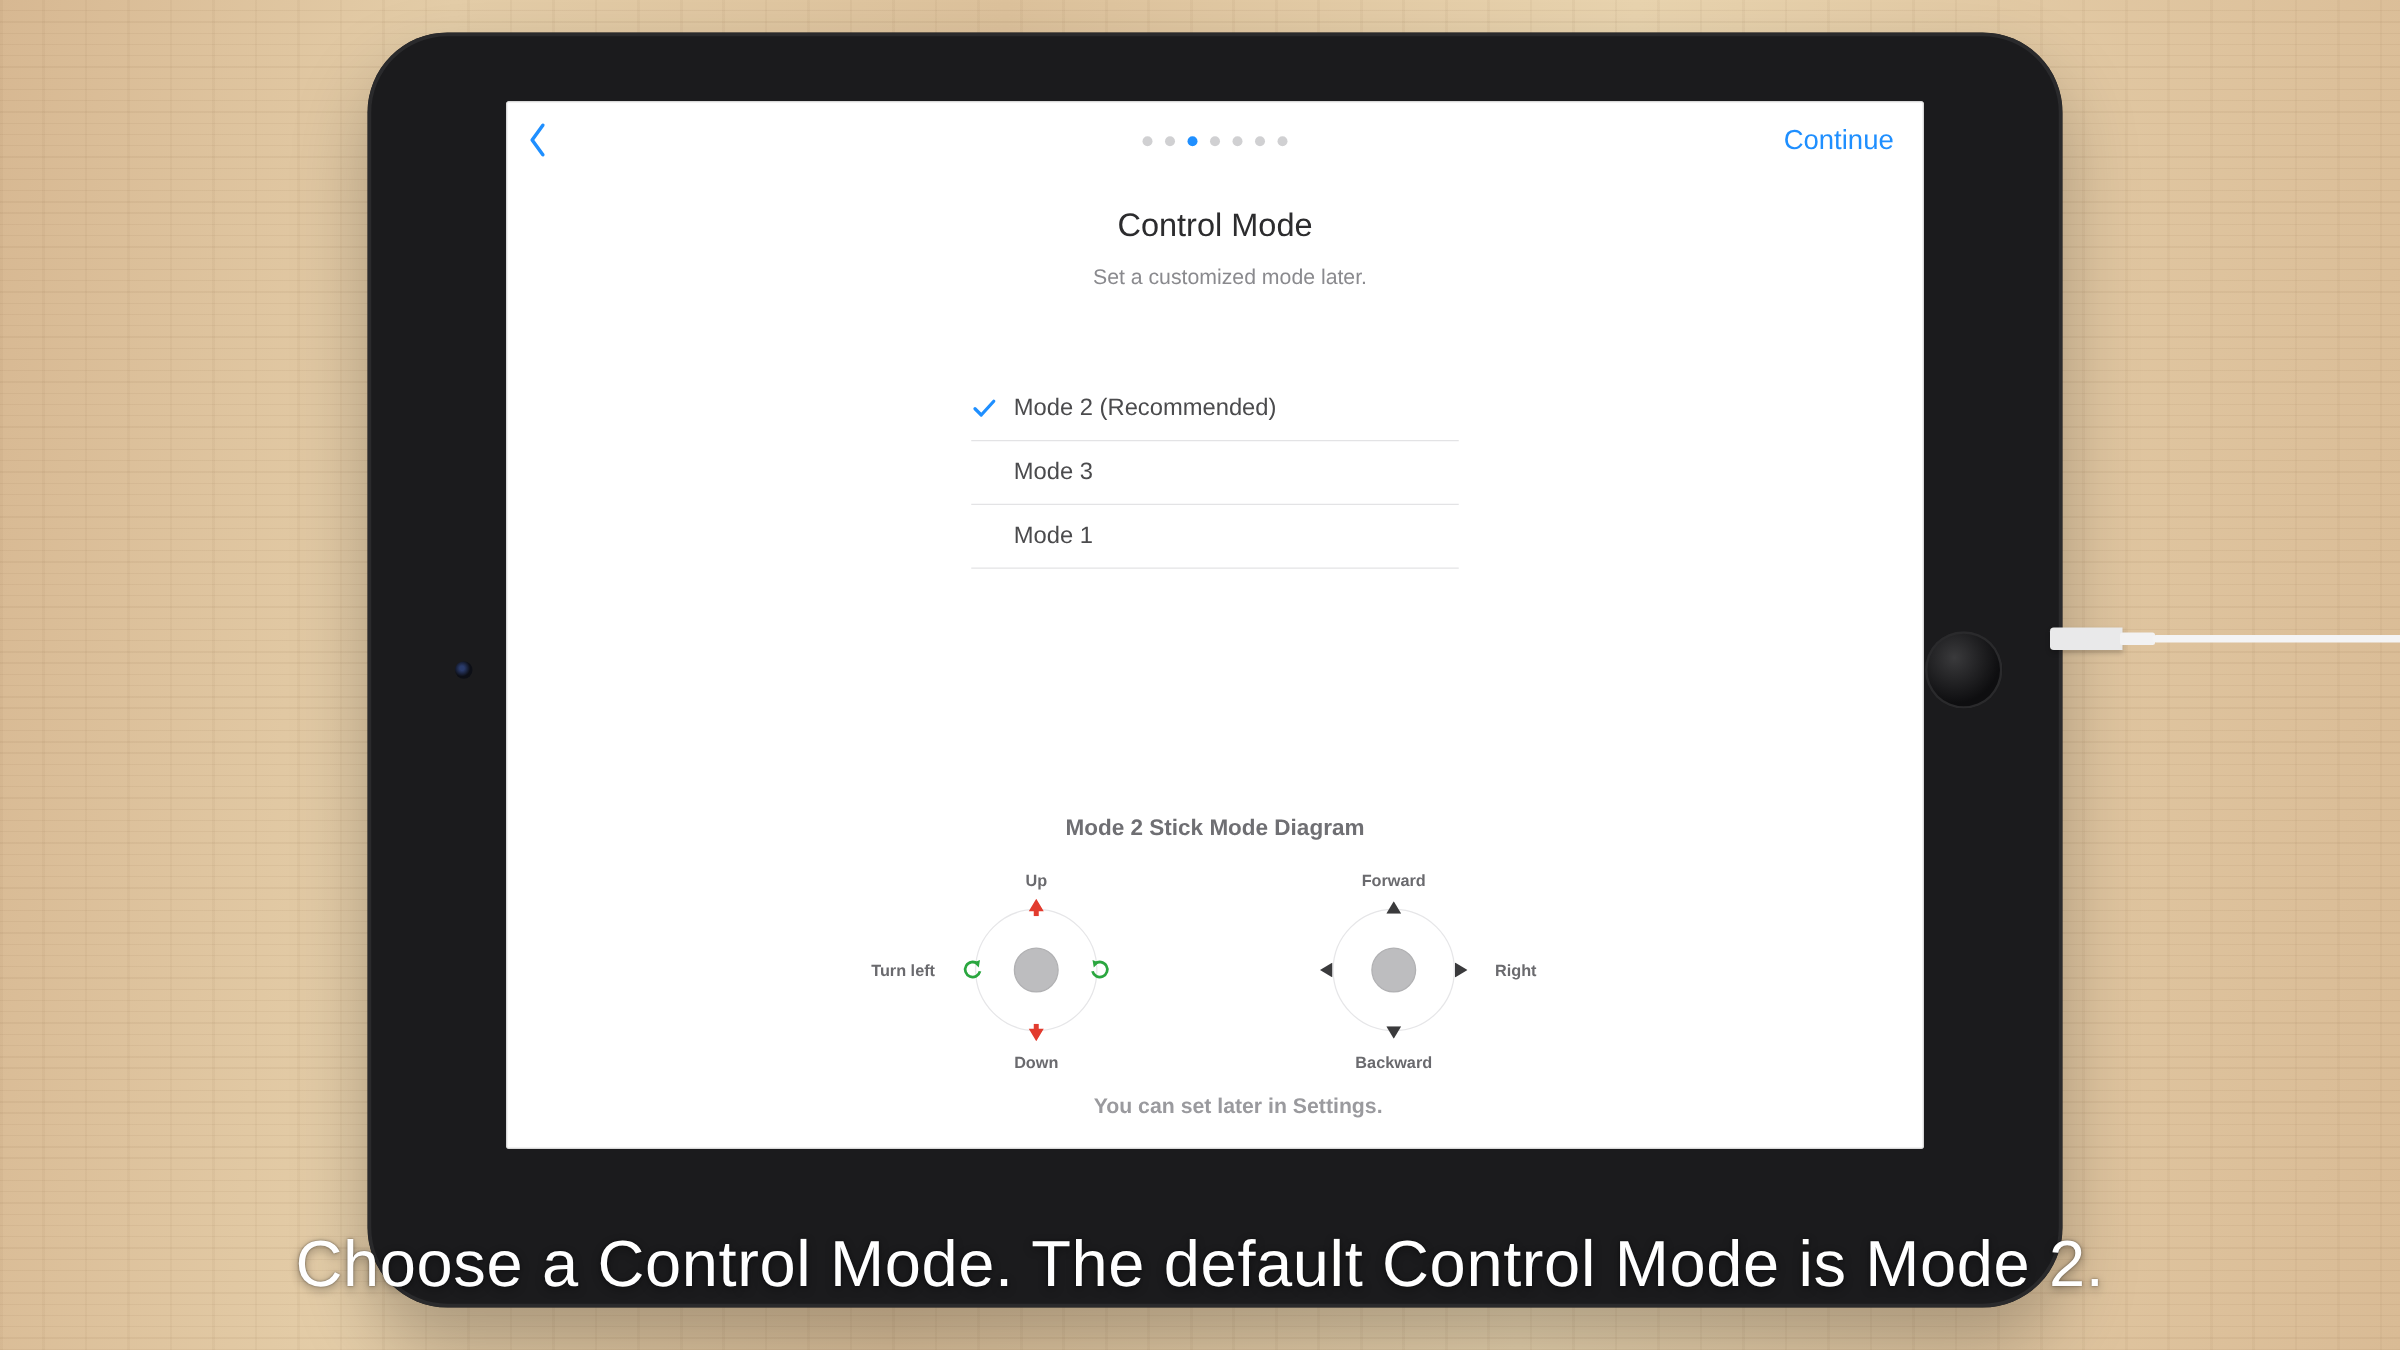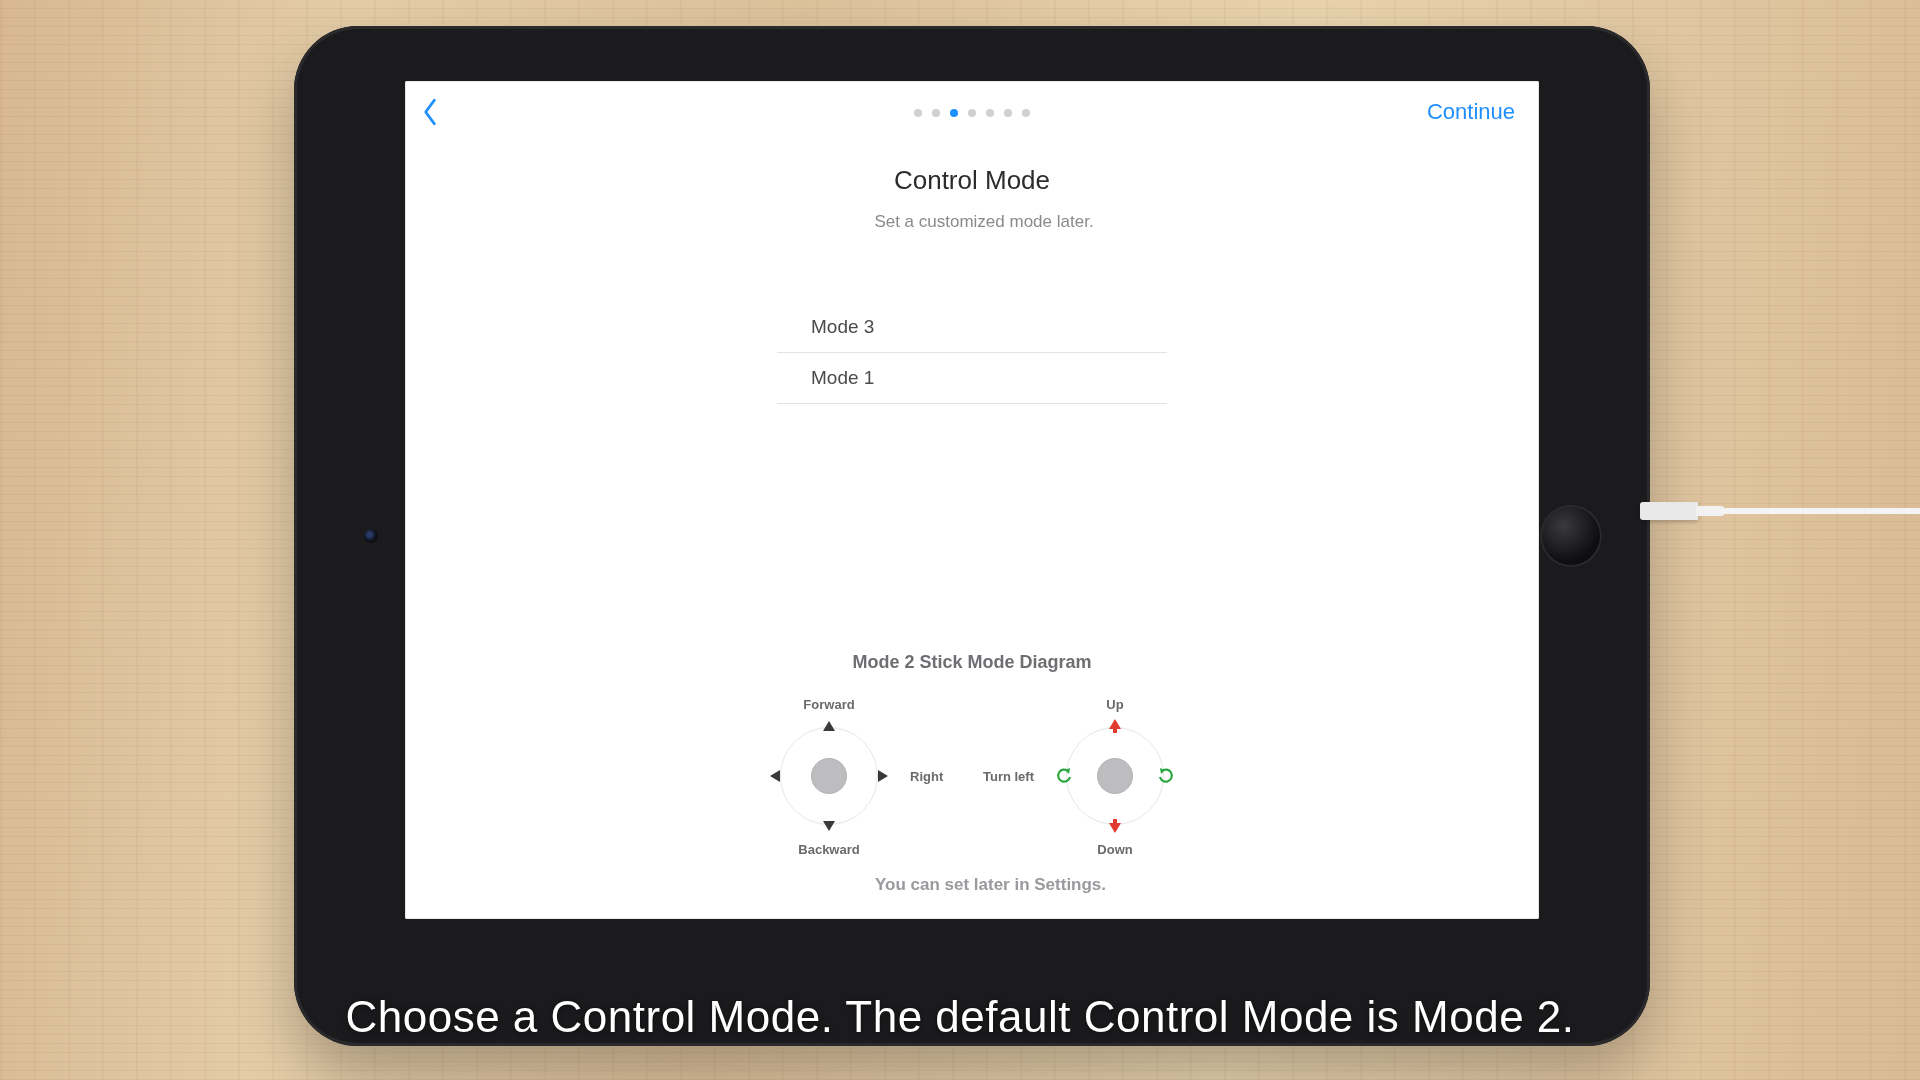--- a/index.html
+++ b/index.html
@@ -173,21 +173,21 @@
   .lab.left   { right: 206px; top:50%; transform:translateY(-50%); text-align:right; }
   .lab.right  { left: 206px;  top:50%; transform:translateY(-50%); }
 
   .arrow { position:absolute; }
   .arrow svg { display:block; }
 
   .caption-subtitle {
     position:absolute;
     left:50%; bottom:38px; transform:translateX(-50%);
     color:#fff;
-    font-size:44px;
+    font-size:52px;
     font-weight:300;
     letter-spacing:0.5px;
     text-shadow: 0 2px 8px rgba(0,0,0,0.35), 0 0 2px rgba(0,0,0,0.5);
     white-space:nowrap;
   }
 </style>
 </head>
 <body>
 
 <div class="tablet-shell">
@@ -217,36 +217,77 @@
 
       <div class="continue-btn">Continue</div>
     </div>
 
     <div class="content">
       <div class="title">Control Mode</div>
       <div class="subtitle">Set a customized mode later.</div>
 
       <div class="mode-list">
 
+        <div class="mode-row">
+          <span class="check">
+            <svg viewBox="0 0 20 20">
+                <polyline points="3,11 8,16 18,5" fill="none" stroke="#1f8fff" stroke-width="2.6" stroke-linecap="round" stroke-linejoin="round"></polyline>
+              </svg>
+          </span>
+          <span>Mode 2 (Recommended)</span>
+        </div>
 
         <div class="mode-row">
           <span>Mode 3</span>
         </div>
 
         <div class="mode-row">
           <span>Mode 1</span>
         </div>
 
       </div>
     </div>
 
     <div class="diagram-area">
       <div class="diagram-title">Mode 2 Stick Mode Diagram</div>
 
       <div class="sticks">
+
+        <div class="stick-block">
+          <div class="lab top">Up</div>
+          <div class="lab bottom">Down</div>
+          <div class="lab left">Turn left</div>
+          <div class="lab right"></div>
+
+          <div class="stick-circle"></div>
+          <div class="stick-knob"></div>
+
+          <span class="arrow" style="left:50%; top:18px; transform:translateX(-50%);">
+            <svg width="14" height="14">
+                <polygon points="7,0 13,10 9,10 9,14 5,14 5,10 1,10" fill="#e23b2e"></polygon>
+              </svg>
+          </span>
+          <span class="arrow" style="left:50%; bottom:18px; transform:translateX(-50%);">
+            <svg width="14" height="14">
+                <polygon points="7,14 13,4 9,4 9,0 5,0 5,4 1,4" fill="#e23b2e"></polygon>
+              </svg>
+          </span>
+          <span class="arrow" style="top:50%; left:66px; transform:translateY(-50%);">
+            <svg width="16" height="16" viewBox="0 0 16 16">
+                <path d="M12 3 A6 6 0 1 0 14 9" fill="none" stroke="#2aa63f" stroke-width="2.2"></path>
+                <polygon points="9,2 14,0 13,6" fill="#2aa63f"></polygon>
+              </svg>
+          </span>
+          <span class="arrow" style="top:50%; right:66px; transform:translateY(-50%);">
+            <svg width="16" height="16" viewBox="0 0 16 16">
+                <path d="M4 3 A6 6 0 1 1 2 9" fill="none" stroke="#2aa63f" stroke-width="2.2"></path>
+                <polygon points="7,2 2,0 3,6" fill="#2aa63f"></polygon>
+              </svg>
+          </span>
+        </div>
 
         <div class="stick-block">
           <div class="lab top">Forward</div>
           <div class="lab bottom">Backward</div>
           <div class="lab left"></div>
           <div class="lab right">Right</div>
 
           <div class="stick-circle"></div>
           <div class="stick-knob"></div>
 
@@ -265,53 +306,20 @@
                 <polygon points="0,6 10,0 10,12" fill="#3a3a3c"></polygon>
               </svg>
           </span>
           <span class="arrow" style="top:50%; right:66px; transform:translateY(-50%);">
             <svg width="10" height="12">
                 <polygon points="10,6 0,0 0,12" fill="#3a3a3c"></polygon>
               </svg>
           </span>
         </div>
 
-        <div class="stick-block">
-          <div class="lab top">Up</div>
-          <div class="lab bottom">Down</div>
-          <div class="lab left">Turn left</div>
-          <div class="lab right"></div>
-
-          <div class="stick-circle"></div>
-          <div class="stick-knob"></div>
-
-          <span class="arrow" style="left:50%; top:18px; transform:translateX(-50%);">
-            <svg width="14" height="14">
-                <polygon points="7,0 13,10 9,10 9,14 5,14 5,10 1,10" fill="#e23b2e"></polygon>
-              </svg>
-          </span>
-          <span class="arrow" style="left:50%; bottom:18px; transform:translateX(-50%);">
-            <svg width="14" height="14">
-                <polygon points="7,14 13,4 9,4 9,0 5,0 5,4 1,4" fill="#e23b2e"></polygon>
-              </svg>
-          </span>
-          <span class="arrow" style="top:50%; left:66px; transform:translateY(-50%);">
-            <svg width="16" height="16" viewBox="0 0 16 16">
-                <path d="M12 3 A6 6 0 1 0 14 9" fill="none" stroke="#2aa63f" stroke-width="2.2"></path>
-                <polygon points="9,2 14,0 13,6" fill="#2aa63f"></polygon>
-              </svg>
-          </span>
-          <span class="arrow" style="top:50%; right:66px; transform:translateY(-50%);">
-            <svg width="16" height="16" viewBox="0 0 16 16">
-                <path d="M4 3 A6 6 0 1 1 2 9" fill="none" stroke="#2aa63f" stroke-width="2.2"></path>
-                <polygon points="7,2 2,0 3,6" fill="#2aa63f"></polygon>
-              </svg>
-          </span>
-        </div>
-
       </div>
 
       <div class="diagram-footer">You can set later in Settings.</div>
     </div>
 
   </div>
 </div>
 
 <div class="cable">
   <div class="plug"></div>

